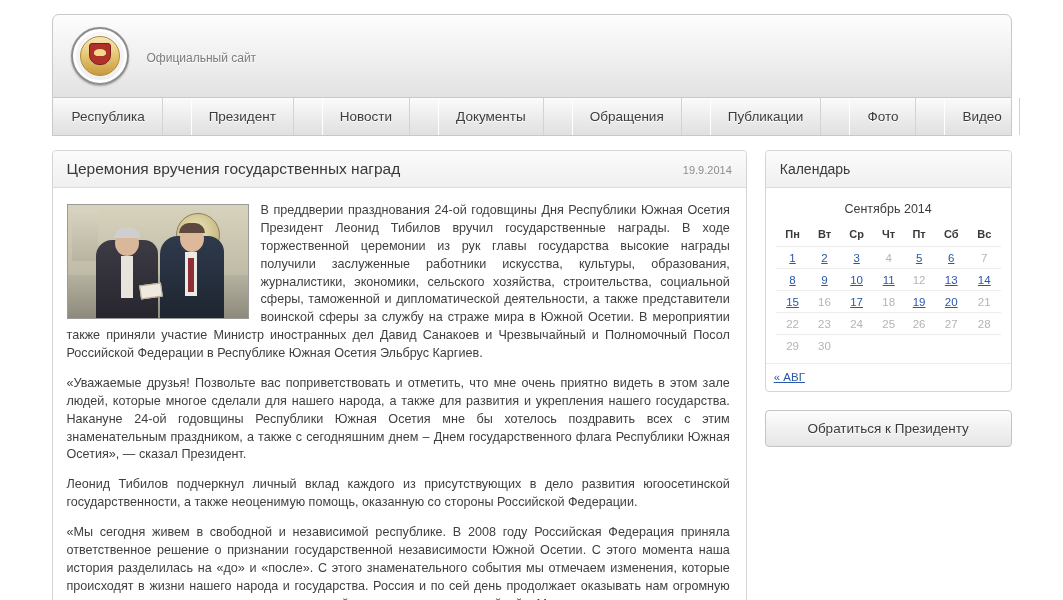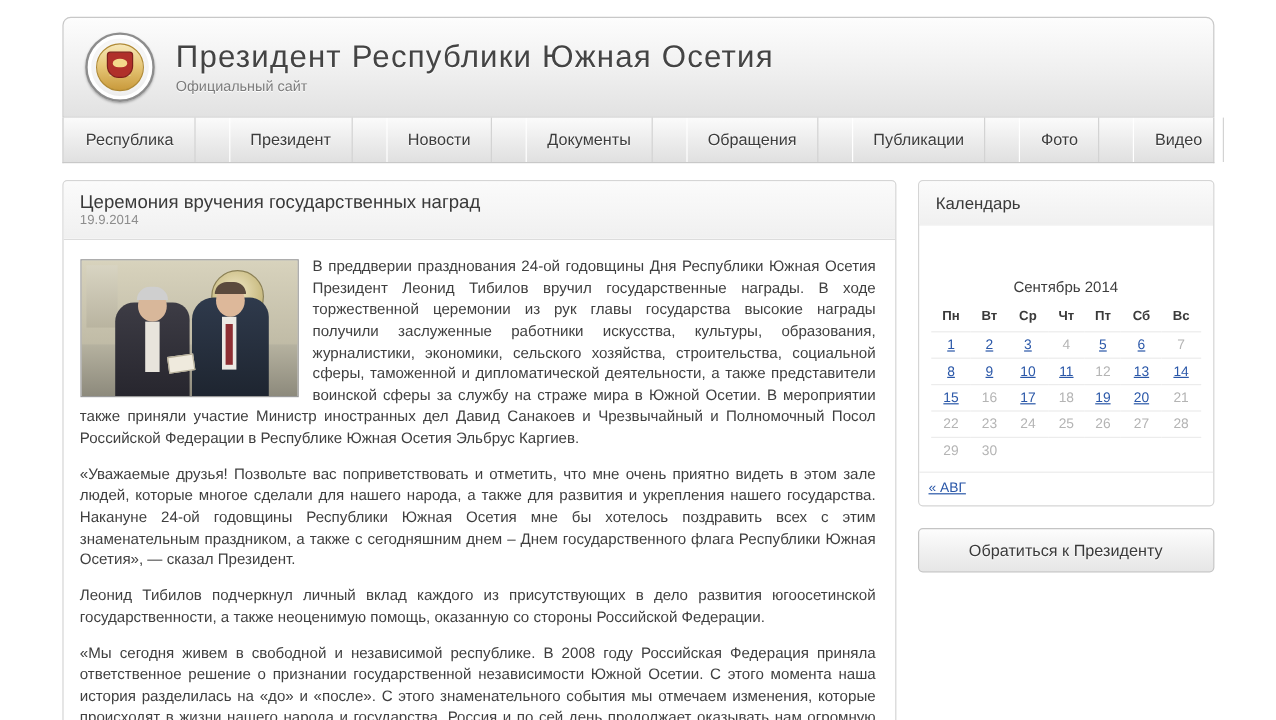--- a/index.html
+++ b/index.html
@@ -137,21 +137,20 @@
     position: relative;
   }
   .content-head {
     background: linear-gradient(to bottom, #fbfbfb 0%, #f0f0f0 100%);
     border-bottom: 1px solid #dcdcdc;
     border-radius: 4px 4px 0 0;
     padding: 9px 14px 9px 14px;
     display: flex;
     align-items: baseline;
     justify-content: space-between;
-    flex-direction: column;
   }
   .article-title {
     font-size: 15.5px;
     color: #3a3a3a;
     font-weight: normal;
     margin: 0;
   }
   .article-date {
     font-size: 11px;
     color: #8d8d8d;
@@ -262,21 +261,20 @@
     padding: 10px 14px;
     font-size: 14px;
     color: #3a3a3a;
   }
   .cal-body { padding: 10px 10px 6px 10px; }
   .cal-caption {
     text-align: center;
     font-size: 12.5px;
     color: #3d3d3d;
     padding: 4px 0 9px 0;
-    margin-top: 30px;
   }
   table.cal {
     width: 100%;
     border-collapse: collapse;
     font-size: 11.5px;
   }
   table.cal th {
     font-weight: bold;
     color: #3a3a3a;
     font-size: 11px;
@@ -327,21 +325,20 @@
   <div class="wrap">
 
     <div class="header">
       <div class="emblem">
         <div class="inner"></div>
         <div class="mtn"></div>
         <div class="shield"></div>
         <div class="beast"></div>
       </div>
       <div class="titles">
-        <h1 class="site-title">Президент Республики Южная Осетия</h1>
         <div class="site-sub">Официальный сайт</div>
       </div>
     </div>
 
     <div class="nav">
       <div class="nav-item">Республика</div>
       <div class="nav-item">Президент</div>
       <div class="nav-item">Новости</div>
       <div class="nav-item">Документы</div>
       <div class="nav-item">Обращения</div>

